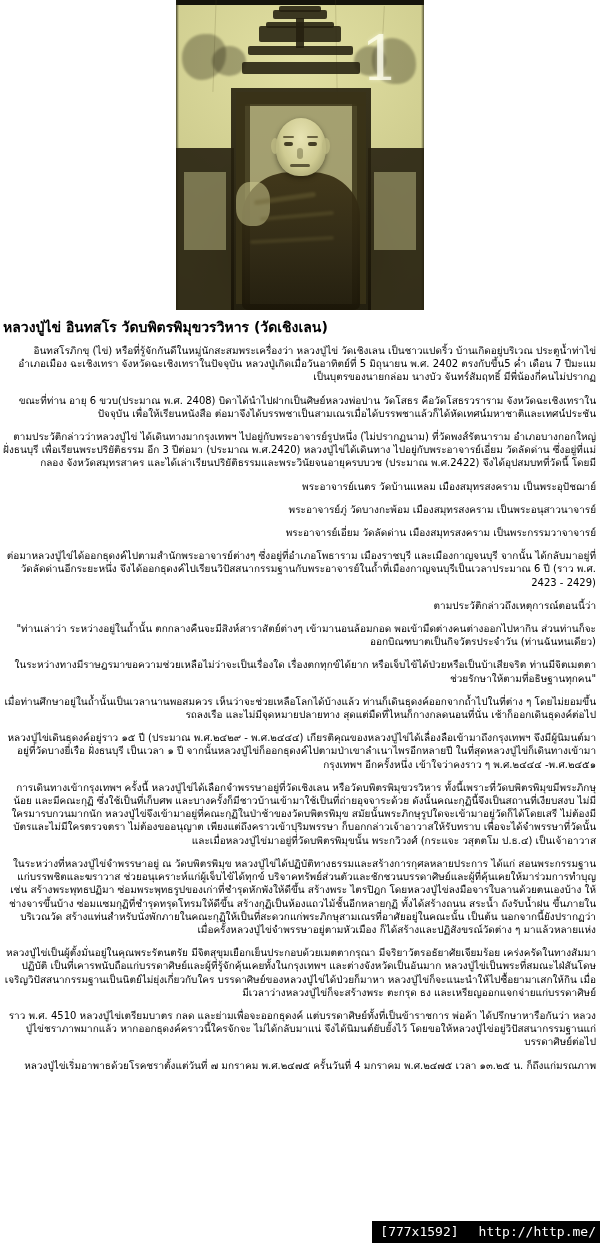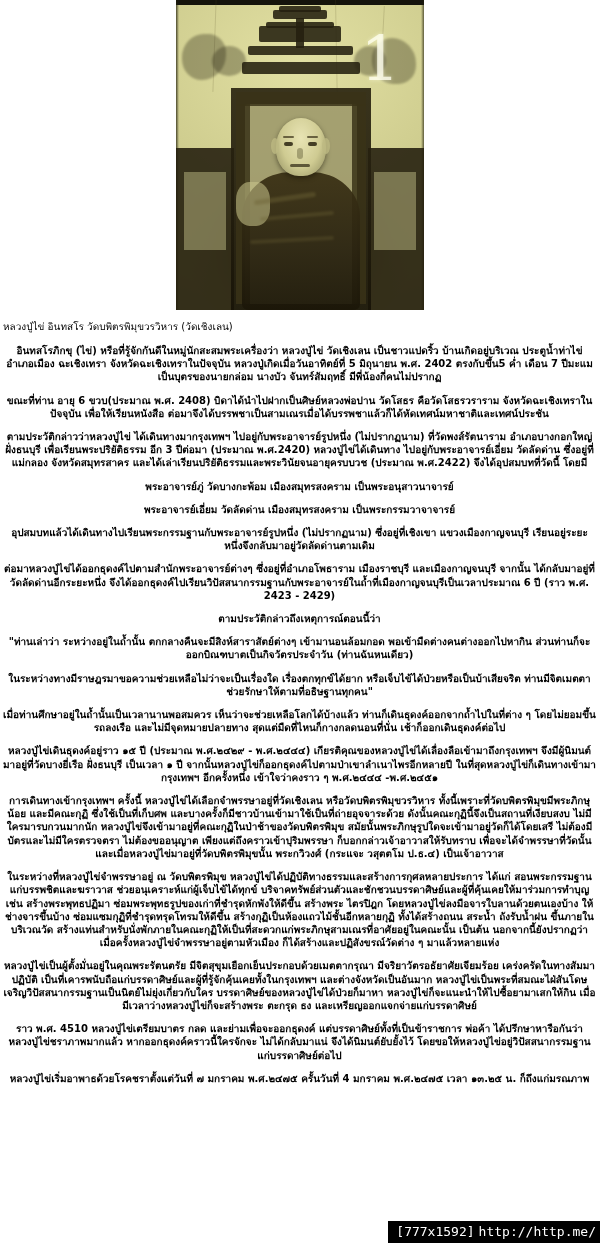--- a/index.html
+++ b/index.html
@@ -152,53 +152,52 @@
   
   .content {
     position: absolute;
     left: 0;
     top: 312px;
     width: 600px;
     padding: 0 4px 0 3px;
     box-sizing: border-box;
   }
   h1.article-title {
-    font-size: 10px;
-    font-weight: normal;
+    font-size: 14px;
+    font-weight: bold;
     color: #000000;
     margin: 8px 0 10px 0;
     line-height: 14px;
     letter-spacing: 0;
   }
   p.para {
     font-size: 10px;
     line-height: 13.2px;
     color: #000000;
     margin: 0 0 10px 0;
-    text-align: center;
+    text-align: right;
     word-break: break-word;
-    font-weight: bold;
   }
   p.para:last-child { margin-bottom: 0; }
 
   
   .watermark {
     position: absolute;
     right: 0px;
     bottom: 0px;
     background: #000000;
     color: #ffffff;
     font-family: "DejaVu Sans Mono", "Liberation Mono", monospace;
     font-size: 13px;
     line-height: 17px;
     padding: 2px 4px 3px 8px;
     letter-spacing: 0px;
     white-space: nowrap;
   }
-  .watermark .dim { margin-right: 4px; }
+  .watermark .dim { margin-right: 20px; }
 </style>
 </head>
 <body>
 
 <div class="page">
 
   <div class="hero-wrap">
     <div class="photo">
       <div class="photo-top-bar"></div>
       <div class="photo-edge-l"></div>
@@ -251,23 +250,23 @@
       <div class="numeral-1">1</div>
     </div>
   </div>
 
   <div class="content">
     <h1 class="article-title">หลวงปู่ไข่ อินทสโร วัดบพิตรพิมุขวรวิหาร (วัดเชิงเลน)</h1>
     <div id="article-body">
         <p class="para">อินทสโรภิกขุ (ไข่) หรือที่รู้จักกันดีในหมู่นักสะสมพระเครื่องว่า หลวงปู่ไข่ วัดเชิงเลน เป็นชาวแปดริ้ว บ้านเกิดอยู่บริเวณ ประตูน้ำท่าไข่ อำเภอเมือง ฉะเชิงเทรา จังหวัดฉะเชิงเทราในปัจจุบัน หลวงปู่เกิดเมื่อวันอาทิตย์ที่ 5 มิถุนายน พ.ศ. 2402 ตรงกับขึ้น5 ค่ำ เดือน 7 ปีมะแม เป็นบุตรของนายกล่อม นางบัว จันทร์สัมฤทธิ์ มีพี่น้องกี่คนไม่ปรากฏ</p>
         <p class="para">ขณะที่ท่าน อายุ 6 ขวบ(ประมาณ พ.ศ. 2408) บิดาได้นำไปฝากเป็นศิษย์หลวงพ่อปาน วัดโสธร คือวัดโสธรวราราม จังหวัดฉะเชิงเทราในปัจจุบัน เพื่อให้เรียนหนังสือ ต่อมาจึงได้บรรพชาเป็นสามเณรเมื่อได้บรรพชาแล้วก็ได้หัดเทศน์มหาชาติและเทศน์ประชัน</p>
         <p class="para">ตามประวัติกล่าวว่าหลวงปู่ไข่ ได้เดินทางมากรุงเทพฯ ไปอยู่กับพระอาจารย์รูปหนึ่ง (ไม่ปรากฏนาม) ที่วัดพงส์รัตนาราม อำเภอบางกอกใหญ่ ฝั่งธนบุรี เพื่อเรียนพระปริยัติธรรม อีก 3 ปีต่อมา (ประมาณ พ.ศ.2420) หลวงปู่ไข่ได้เดินทาง ไปอยู่กับพระอาจารย์เอี่ยม วัดลัดด่าน ซึ่งอยู่ที่แม่กลอง จังหวัดสมุทรสาคร และได้เล่าเรียนปริยัติธรรมและพระวินัยจนอายุครบบวช (ประมาณ พ.ศ.2422) จึงได้อุปสมบทที่วัดนี้ โดยมี</p>
+        <p class="para">พระอาจารย์เนตร วัดบ้านแหลม เมืองสมุทรสงคราม เป็นพระอุปัชฌาย์</p>
         <p class="para">พระอาจารย์ภู่ วัดบางกะพ้อม เมืองสมุทรสงคราม เป็นพระอนุสาวนาจารย์</p>
         <p class="para">พระอาจารย์เอี่ยม วัดลัดด่าน เมืองสมุทรสงคราม เป็นพระกรรมวาจาจารย์</p>
-        <p class="para">อุปสมบทแล้วได้เดินทางไปเรียนพระกรรมฐานกับพระอาจารย์รูปหนึ่ง (ไม่ปรากฏนาม) ซึ่งอยู่ที่เชิงเขา แขวงเมืองกาญจนบุรี เรียนอยู่ระยะหนึ่งจึงกลับมาอยู่วัดลัดด่านตามเดิม</p>
         <p class="para">ต่อมาหลวงปู่ไข่ได้ออกธุดงค์ไปตามสำนักพระอาจารย์ต่างๆ ซึ่งอยู่ที่อำเภอโพธาราม เมืองราชบุรี และเมืองกาญจนบุรี จากนั้น ได้กลับมาอยู่ที่วัดลัดด่านอีกระยะหนึ่ง จึงได้ออกธุดงค์ไปเรียนวิปัสสนากรรมฐานกับพระอาจารย์ในถ้ำที่เมืองกาญจนบุรีเป็นเวลาประมาณ 6 ปี (ราว พ.ศ. 2423 - 2429)</p>
         <p class="para">ตามประวัติกล่าวถึงเหตุการณ์ตอนนี้ว่า</p>
         <p class="para">"ท่านเล่าว่า ระหว่างอยู่ในถ้ำนั้น ตกกลางคืนจะมีสิงห์สาราสัตย์ต่างๆ เข้ามานอนล้อมกอด พอเข้ามืดต่างคนต่างออกไปหากิน ส่วนท่านก็จะออกบิณฑบาตเป็นกิจวัตรประจำวัน (ท่านฉันหนเดียว)</p>
         <p class="para">ในระหว่างทางมีราษฎรมาขอความช่วยเหลือไม่ว่าจะเป็นเรื่องใด เรื่องตกทุกข์ได้ยาก หรือเจ็บไข้ได้ป่วยหรือเป็นบ้าเสียจริต ท่านมีจิตเมตตาช่วยรักษาให้ตามที่อธิษฐานทุกคน"</p>
         <p class="para">เมื่อท่านศึกษาอยู่ในถ้ำนั้นเป็นเวลานานพอสมควร เห็นว่าจะช่วยเหลือโลกได้บ้างแล้ว ท่านก็เดินธุดงค์ออกจากถ้ำไปในที่ต่าง ๆ โดยไม่ยอมขึ้นรถลงเรือ และไม่มีจุดหมายปลายทาง สุดแต่มืดที่ไหนก็กางกลดนอนที่นั่น เช้าก็ออกเดินธุดงค์ต่อไป</p>
         <p class="para">หลวงปู่ไข่เดินธุดงค์อยู่ราว ๑๕ ปี (ประมาณ พ.ศ.๒๔๒๙ - พ.ศ.๒๔๔๔) เกียรติคุณของหลวงปู่ไข่ได้เลื่องลือเข้ามาถึงกรุงเทพฯ จึงมีผู้นิมนต์มาอยู่ที่วัดบางยี่เรือ ฝั่งธนบุรี เป็นเวลา ๑ ปี จากนั้นหลวงปู่ไข่ก็ออกธุดงค์ไปตามป่าเขาลำเนาไพรอีกหลายปี ในที่สุดหลวงปู่ไข่ก็เดินทางเข้ามากรุงเทพฯ อีกครั้งหนึ่ง เข้าใจว่าคงราว ๆ พ.ศ.๒๔๔๔ -พ.ศ.๒๔๕๑</p>
         <p class="para">การเดินทางเข้ากรุงเทพฯ ครั้งนี้ หลวงปู่ไข่ได้เลือกจำพรรษาอยู่ที่วัดเชิงเลน หรือวัดบพิตรพิมุขวรวิหาร ทั้งนี้เพราะที่วัดบพิตรพิมุขมีพระภิกษุน้อย และมีคณะกุฏิ ซึ่งใช้เป็นที่เก็บศพ และบางครั้งก็มีชาวบ้านเข้ามาใช้เป็นที่ถ่ายอุจจาระด้วย ดังนั้นคณะกุฏินี้จึงเป็นสถานที่เงียบสงบ ไม่มีใครมารบกวนมากนัก หลวงปู่ไข่จึงเข้ามาอยู่ที่คณะกุฏิในป่าช้าของวัดบพิตรพิมุข สมัยนั้นพระภิกษุรูปใดจะเข้ามาอยู่วัดก็ได้โดยเสรี ไม่ต้องมีบัตรและไม่มีใครตรวจตรา ไม่ต้องขออนุญาต เพียงแต่ถึงคราวเข้าปุริมพรรษา ก็บอกกล่าวเจ้าอาวาสให้รับทราบ เพื่อจะได้จำพรรษาที่วัดนั้น และเมื่อหลวงปู่ไข่มาอยู่ที่วัดบพิตรพิมุขนั้น พระกวิวงศ์ (กระแจะ วสุตตโม ป.ธ.๔) เป็นเจ้าอาวาส</p>
         <p class="para">ในระหว่างที่หลวงปู่ไข่จำพรรษาอยู่ ณ วัดบพิตรพิมุข หลวงปู่ไข่ได้ปฏิบัติทางธรรมและสร้างการกุศลหลายประการ ได้แก่ สอนพระกรรมฐานแก่บรรพชิตและฆราวาส ช่วยอนุเคราะห์แก่ผู้เจ็บไข้ได้ทุกข์ บริจาคทรัพย์ส่วนตัวและชักชวนบรรดาศิษย์และผู้ที่คุ้นเคยให้มาร่วมการทำบุญ เช่น สร้างพระพุทธปฏิมา ซ่อมพระพุทธรูปของเก่าที่ชำรุดหักพังให้ดีขึ้น สร้างพระ ไตรปิฎก โดยหลวงปู่ไข่ลงมือจารใบลานด้วยตนเองบ้าง ให้ช่างจารขึ้นบ้าง ซ่อมแซมกุฏิที่ชำรุดทรุดโทรมให้ดีขึ้น สร้างกุฏิเป็นห้องแถวไม้ชั้นอีกหลายกุฏิ ทั้งได้สร้างถนน สระน้ำ ถังรับน้ำฝน ขึ้นภายในบริเวณวัด สร้างแท่นสำหรับนั่งพักภายในคณะกุฏิให้เป็นที่สะดวกแก่พระภิกษุสามเณรที่อาศัยอยู่ในคณะนั้น เป็นต้น นอกจากนี้ยังปรากฏว่า เมื่อครั้งหลวงปู่ไข่จำพรรษาอยู่ตามหัวเมือง ก็ได้สร้างและปฏิสังขรณ์วัดต่าง ๆ มาแล้วหลายแห่ง</p>
         <p class="para">หลวงปู่ไข่เป็นผู้ตั้งมั่นอยู่ในคุณพระรัตนตรัย มีจิตสุขุมเยือกเย็นประกอบด้วยเมตตากรุณา มีจริยาวัตรอธัยาศัยเจียมร้อย เคร่งครัดในทางสัมมาปฏิบัติ เป็นที่เคารพนับถือแก่บรรดาศิษย์และผู้ที่รู้จักคุ้นเคยทั้งในกรุงเทพฯ และต่างจังหวัดเป็นอันมาก หลวงปู่ไข่เป็นพระที่สมณะไฝ่สันโดษ เจริญวิปัสสนากรรมฐานเป็นนิตย์ไม่ยุ่งเกี่ยวกับใคร บรรดาศิษย์ของหลวงปู่ไข่ได้ป่วยก็มาหา หลวงปู่ไข่ก็จะแนะนำให้ไปซื้อยามาเสกให้กิน เมื่อมีเวลาว่างหลวงปู่ไข่ก็จะสร้างพระ ตะกรุด ธง และเหรียญออกแจกจ่ายแก่บรรดาศิษย์</p>
         <p class="para">ราว พ.ศ. 4510 หลวงปู่ไข่เตรียมบาตร กลด และย่ามเพื่อจะออกธุดงค์ แต่บรรดาศิษย์ทั้งที่เป็นข้าราชการ พ่อค้า ได้ปรึกษาหารือกันว่า หลวงปู่ไข่ชราภาพมากแล้ว หากออกธุดงค์คราวนี้ใครจักจะ ไม่ได้กลับมาแน่ จึงได้นิมนต์ยับยั้งไว้ โดยขอให้หลวงปู่ไข่อยู่วิปัสสนากรรมฐานแก่บรรดาศิษย์ต่อไป</p>

